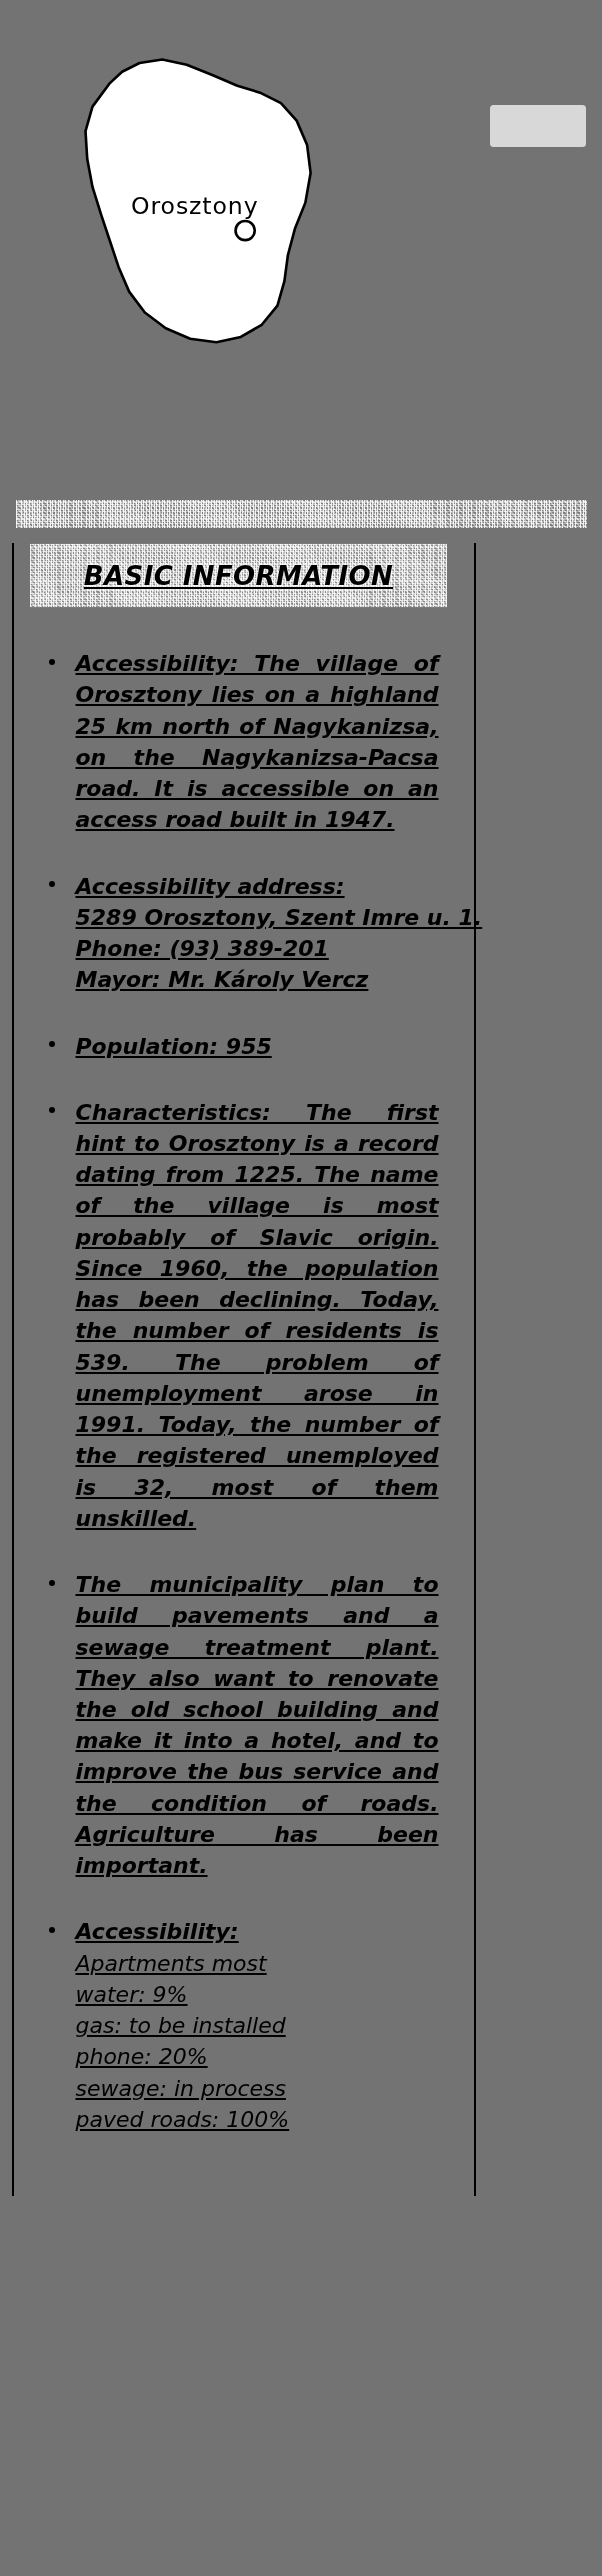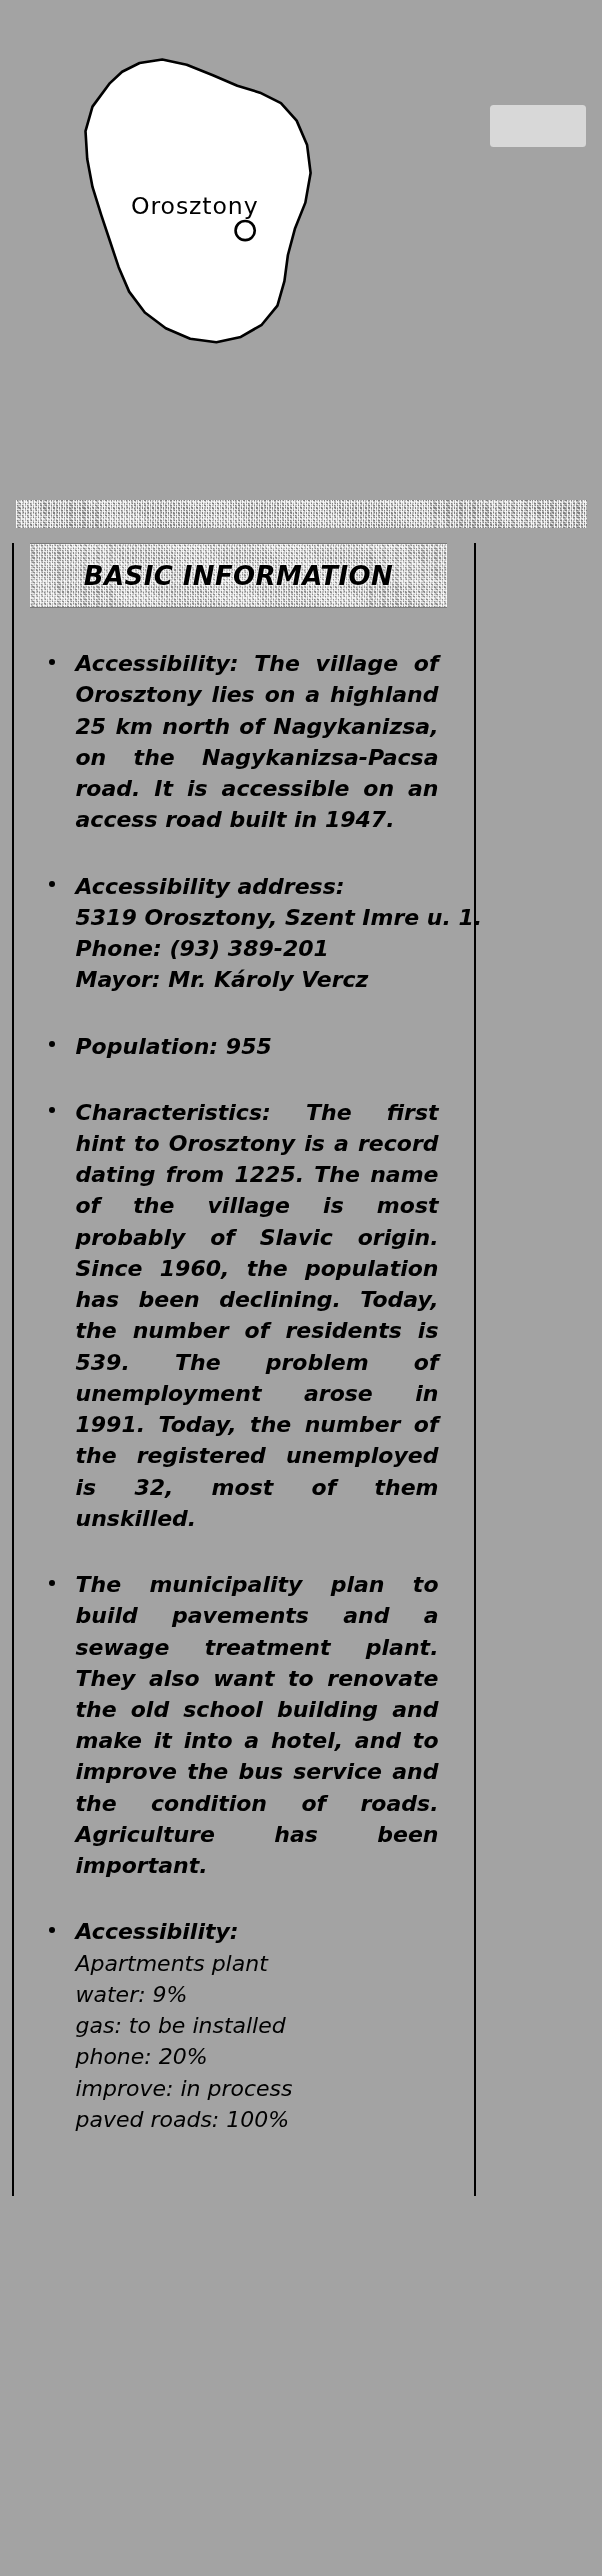--- a/index.html
+++ b/index.html
@@ -13,21 +13,21 @@
     position: relative;
     font-family: "DejaVu Sans", sans-serif;
     color: #000000;
     overflow: hidden;
   }
 
   .page {
     position: relative;
     width: 602px;
     height: 2576px;
-    background: #a3a3a3;
+    background: #737373;
     box-sizing: border-box;
   }
 
   
   .map-area {
     position: relative;
     width: 602px;
     height: 489px;
   }
   .map-svg {
@@ -71,20 +71,21 @@
     margin-top: 10.5px;
   }
 
   
   .frame {
     position: relative;
     width: 488px;
     margin-top: 15.7px;
     box-sizing: border-box;
     padding: 0 32px 0 21px;
+    text-decoration: underline;
   }
   .frame:before,
   .frame:after {
     content: "";
     position: absolute;
     top: 0;
     bottom: 0;
     width: 1.7px;
     background: #000;
   }
@@ -186,21 +187,21 @@
 
       <div class="bullet-item">
         <span class="dot"></span>
         <p class="para justify">Accessibility: The village of Orosztony lies on a highland 25 km north of Nagykanizsa, on the Nagykanizsa-Pacsa road. It is accessible on an access road built in 1947.</p>
       </div>
 
       <div class="bullet-item">
         <span class="dot"></span>
         <p class="para lines">
           <span class="line">Accessibility address:</span>
-          <span class="line">5319 Orosztony, Szent Imre u. 1.</span>
+          <span class="line">5289 Orosztony, Szent Imre u. 1.</span>
           <span class="line">Phone: (93) 389-201</span>
           <span class="line">Mayor: Mr. Károly Vercz</span>
         </p>
       </div>
 
       <div class="bullet-item">
         <span class="dot"></span>
         <p class="para lines">Population: 955</p>
       </div>
 
@@ -211,25 +212,25 @@
 
       <div class="bullet-item">
         <span class="dot"></span>
         <p class="para justify">The municipality plan to build pavements and a sewage treatment plant. They also want to renovate the old school building and make it into a hotel, and to improve the bus service and the condition of roads. Agriculture has been important.</p>
       </div>
 
       <div class="bullet-item">
         <span class="dot"></span>
         <p class="para lines">
           <span class="line">Accessibility:</span>
-          <span class="line light">Apartments plant</span>
+          <span class="line light">Apartments most</span>
           <span class="line light">water: 9%</span>
           <span class="line light">gas: to be installed</span>
           <span class="line light">phone: 20%</span>
-          <span class="line light">improve: in process</span>
+          <span class="line light">sewage: in process</span>
           <span class="line light">paved roads: 100%</span>
         </p>
       </div>
 
 
     </div>
   </div>
 </div>
 
 

